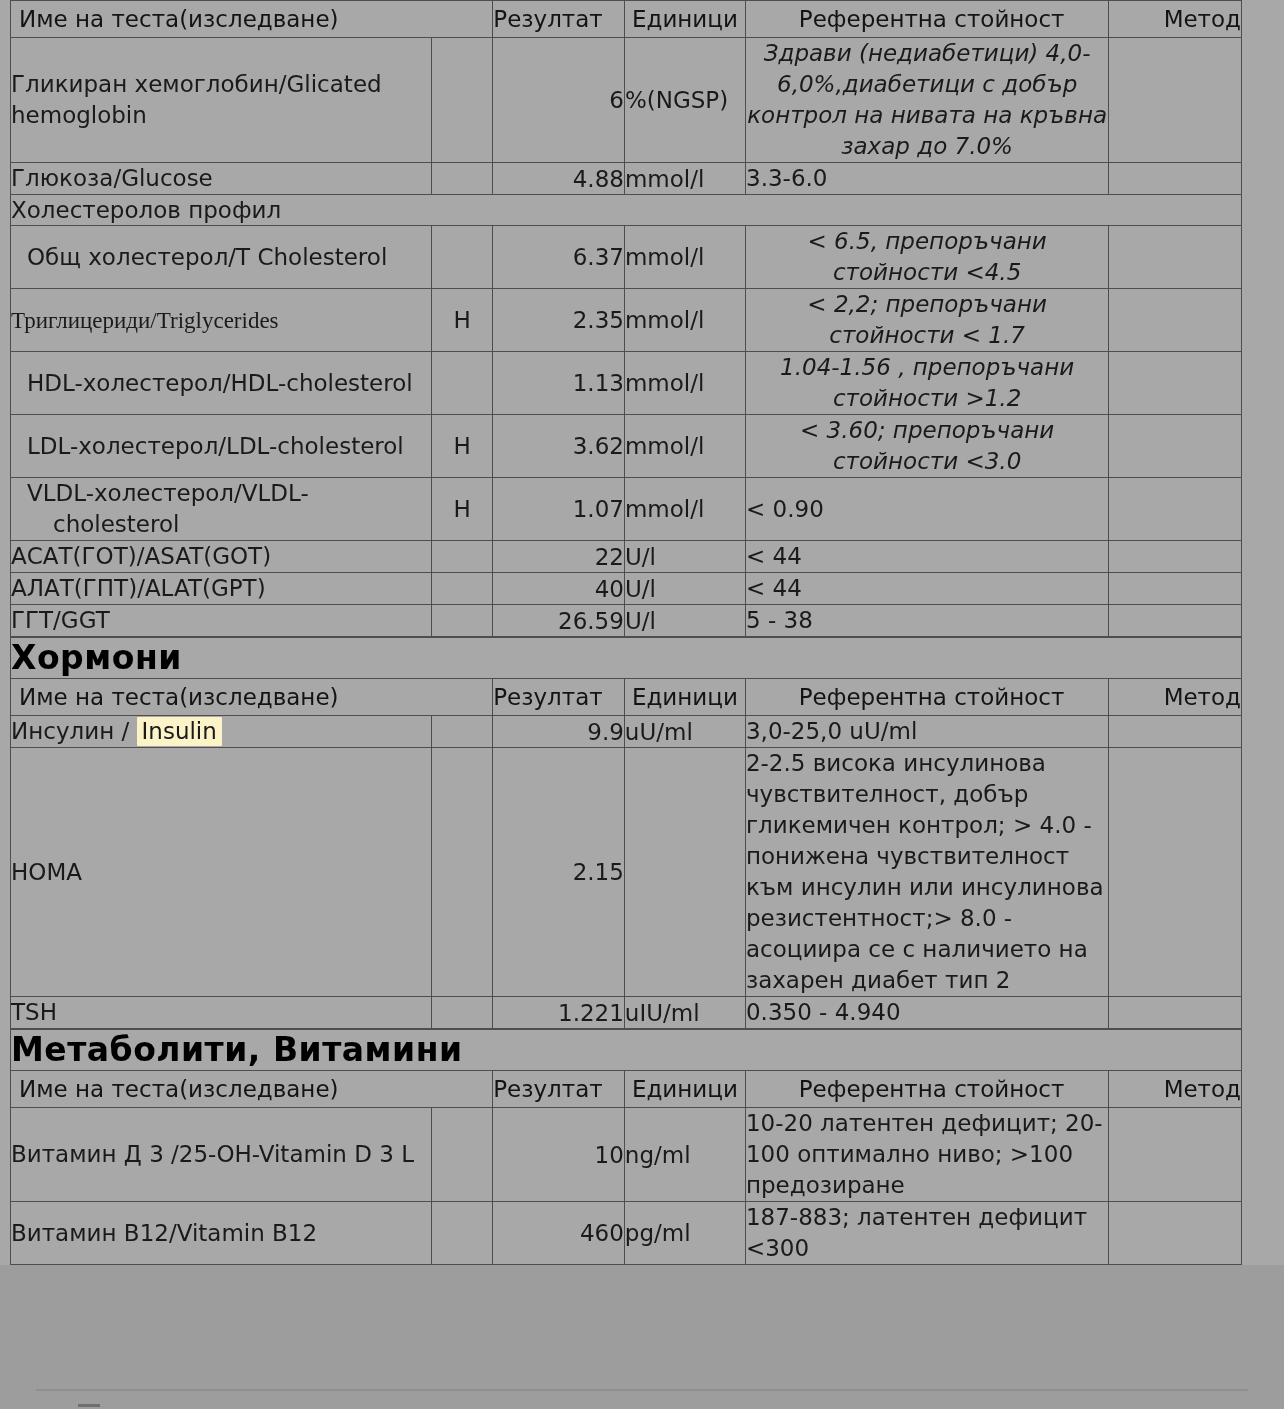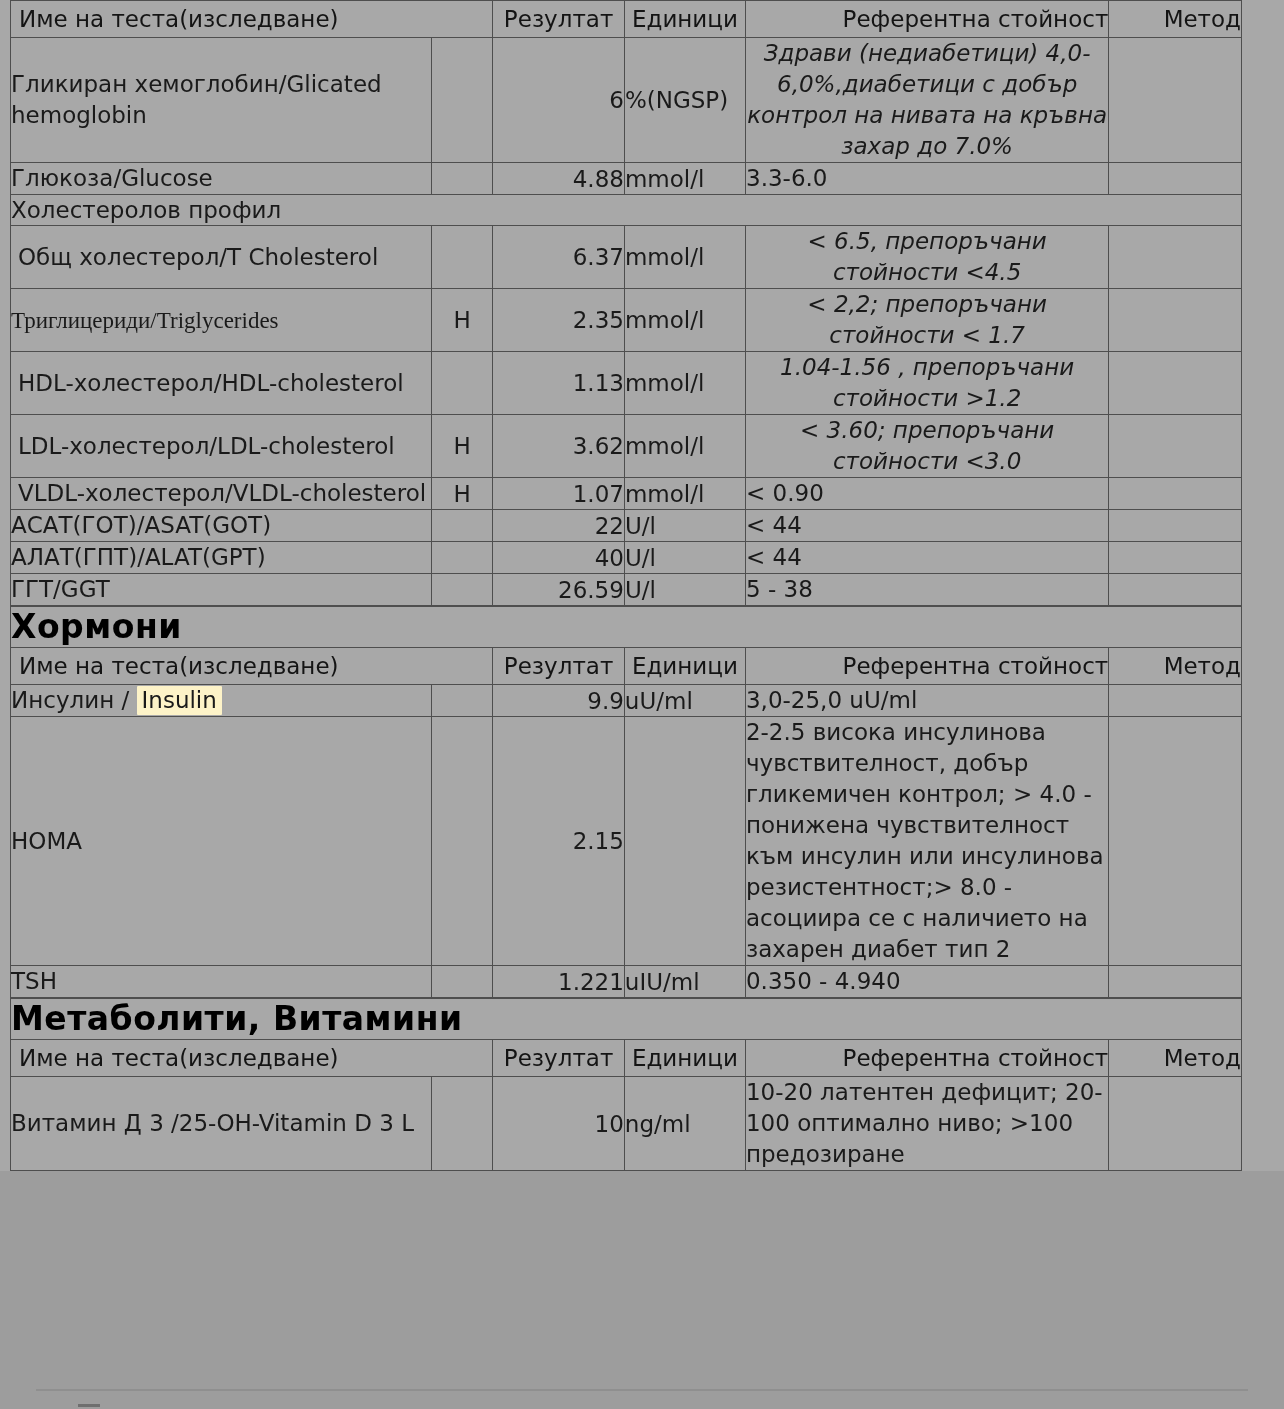--- a/index.html
+++ b/index.html
@@ -49,32 +49,32 @@
   .col-met  { width: 126px; }
 
   .hdr td {
     font-size: 23px;
     height: 36px;
     line-height: 34px;
     color: #141414;
     background: #a9a9a9;
   }
   .hdr .c-name { padding-left: 8px; text-align: left; }
-  .hdr .c-res  { text-align: center; }
+  .hdr .c-res  { }
   .hdr .c-unit { text-align: center; }
-  .hdr .c-ref  { padding-left: 9px; text-align: right; }
+  .hdr .c-ref  { padding-left: 9px; text-align: center; }
   .hdr .c-met  { text-align: right; }
 
   .cell-name {
     font-size: 23px;
     line-height: 31px;
     padding: 6px 4px 6px 8px;
     text-align: left;
   }
-  .cell-name.ind1 { padding-left: 33px; text-indent: -26px; margin-left: 44px; }
+  .cell-name.ind1 { padding-left: 42px; text-indent: -26px; margin-left: 44px; }
   .cell-name.ind2 { padding-left: 36px; text-indent: -36px; font-family: Liberation Serif, serif; }
   .cell-flag {
     font-size: 23px;
     text-align: center;
   }
   .cell-res {
     font-size: 23px;
     text-align: right;
     padding-right: 22px;
     white-space: nowrap;
@@ -344,20 +344,28 @@
 
         <tr>
           <td class="cell-name">Витамин Д 3 /25-OH-Vitamin D 3 L</td>
           <td class="cell-flag"></td>
           <td class="cell-res">10</td>
           <td class="cell-unit">ng/ml</td>
           <td class="cell-ref">10-20 латентен дефицит; 20-100 оптимално ниво; &gt;100 предозиране</td>
           <td class="cell-met"></td>
         </tr>
 
+        <tr>
+          <td class="cell-name">Витамин B12/Vitamin B12</td>
+          <td class="cell-flag"></td>
+          <td class="cell-res">460</td>
+          <td class="cell-unit">pg/ml</td>
+          <td class="cell-ref">187-883; латентен дефицит &lt;300</td>
+          <td class="cell-met"></td>
+        </tr>
       </tbody>
     </table>
 
   </div>
 
   <div class="bottom-strip"></div>
   <div class="bottom-rule"></div>
   <div class="dash"></div>
 </div>
 

